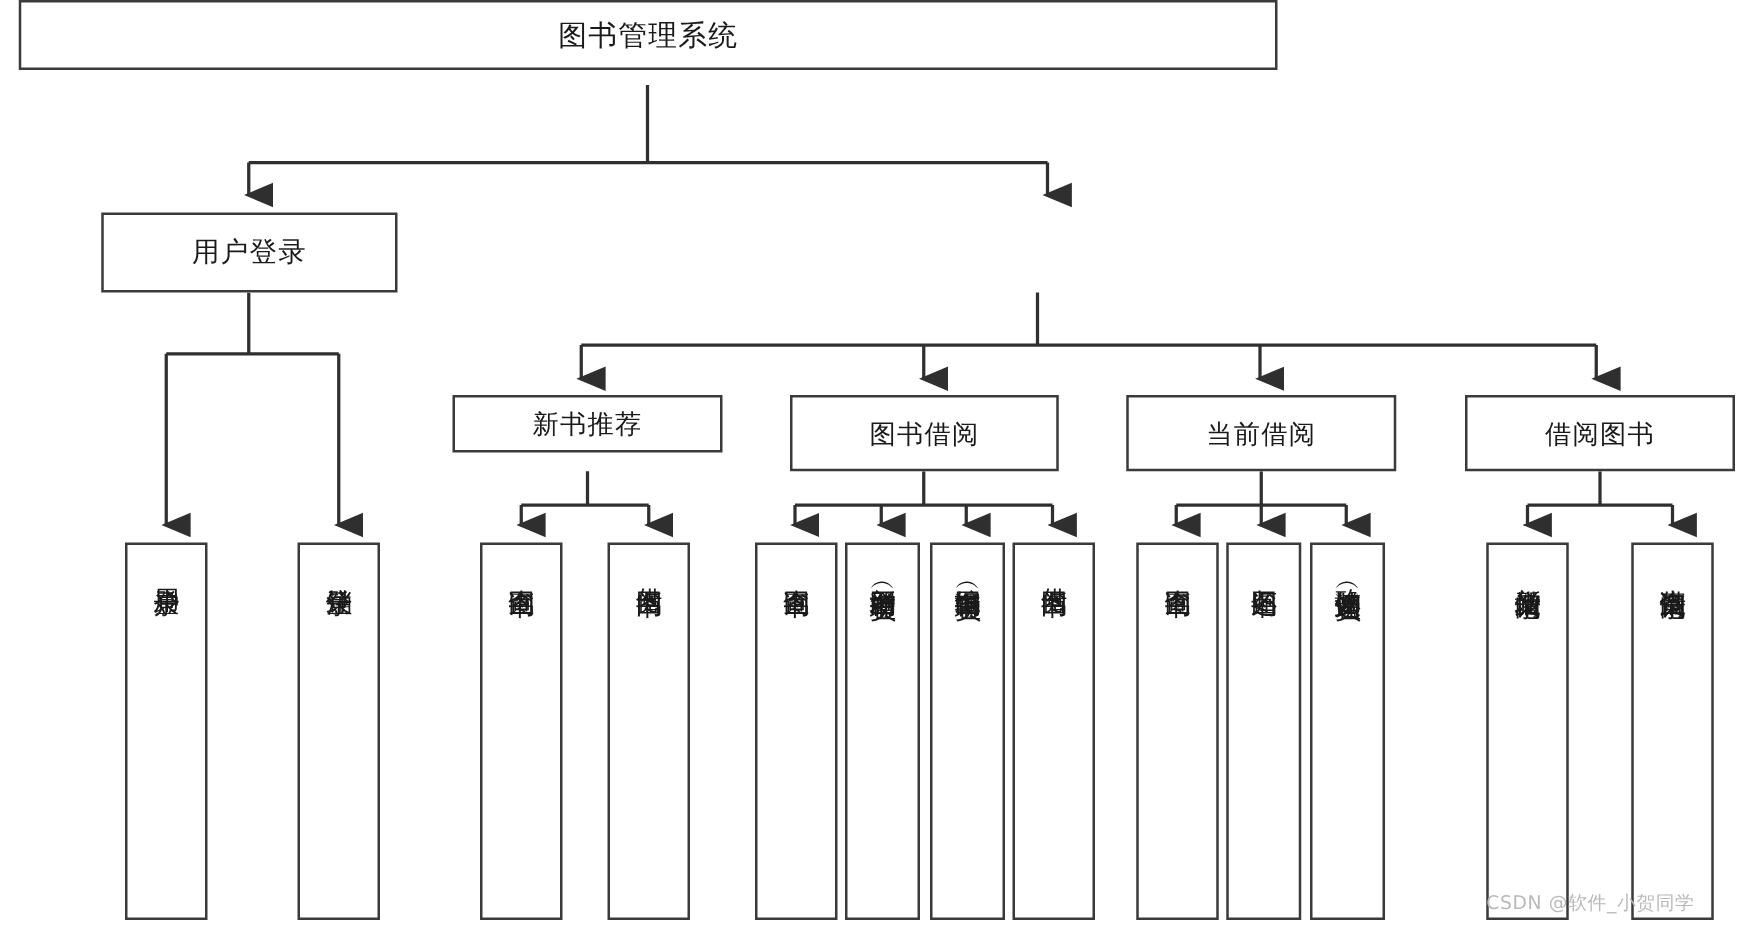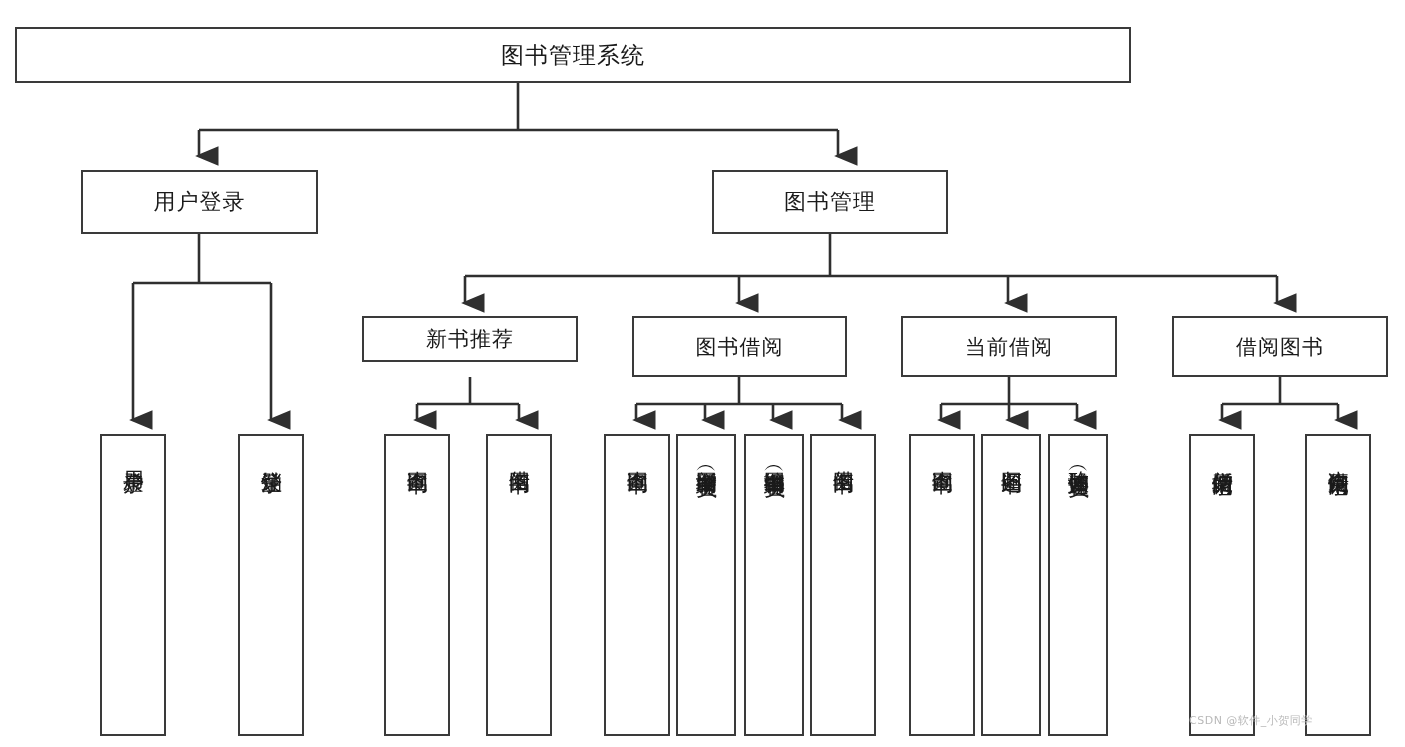--- a/index.html
+++ b/index.html
@@ -59,21 +59,21 @@
     white-space: nowrap;
   }
   .htext {
     white-space: nowrap;
     letter-spacing: 1px;
   }
   #watermark {
     position: absolute;
     left: 1189px;
     top: 713px;
-    font-size: 11px;
+    font-size: 15px;
     color: #b9b9b9;
     letter-spacing: 0.5px;
     z-index: 6;
     white-space: nowrap;
   }
 </style>
 </head>
 <body>
 
 <div id="stage">
@@ -121,30 +121,27 @@
       <path d="M 1009 404 L 1009 420" marker-end="url(#arrow)"></path>
       <path d="M 1077 404 L 1077 420" marker-end="url(#arrow)"></path>
 
       <path d="M 1280 377 L 1280 404"></path>
       <path d="M 1222 404 L 1338 404"></path>
       <path d="M 1222 404 L 1222 420" marker-end="url(#arrow)"></path>
       <path d="M 1338 404 L 1338 420" marker-end="url(#arrow)"></path>
     </g>
   </svg>
 
-  <div class="node root" style="left:15px; top:27px; width:1116px; height:56px;">
+  <div class="node root" style="left:15px; top:0; width:1007px; height:56px;">
     <span class="htext">图书管理系统</span>
   </div>
 
   <div class="node lvl1" style="left:81px; top:170px; width:237px; height:64px;">
     <span class="htext">用户登录</span>
   </div>
-  <div class="node lvl1" style="left:712px; top:170px; width:236px; height:64px;">
-    <span class="htext">图书管理</span>
-  </div>
 
   <div class="node lvl2" style="left:362px; top:316px; width:216px; height:46px;">
     <span class="htext">新书推荐</span>
   </div>
   <div class="node lvl2" style="left:632px; top:316px; width:215px; height:61px;text-align:center;">
     <span class="htext">图书借阅</span>
   </div>
   <div class="node lvl2" style="left:901px; top:316px; width:216px; height:61px;text-align:right;">
     <span class="htext">当前借阅</span>
   </div>

